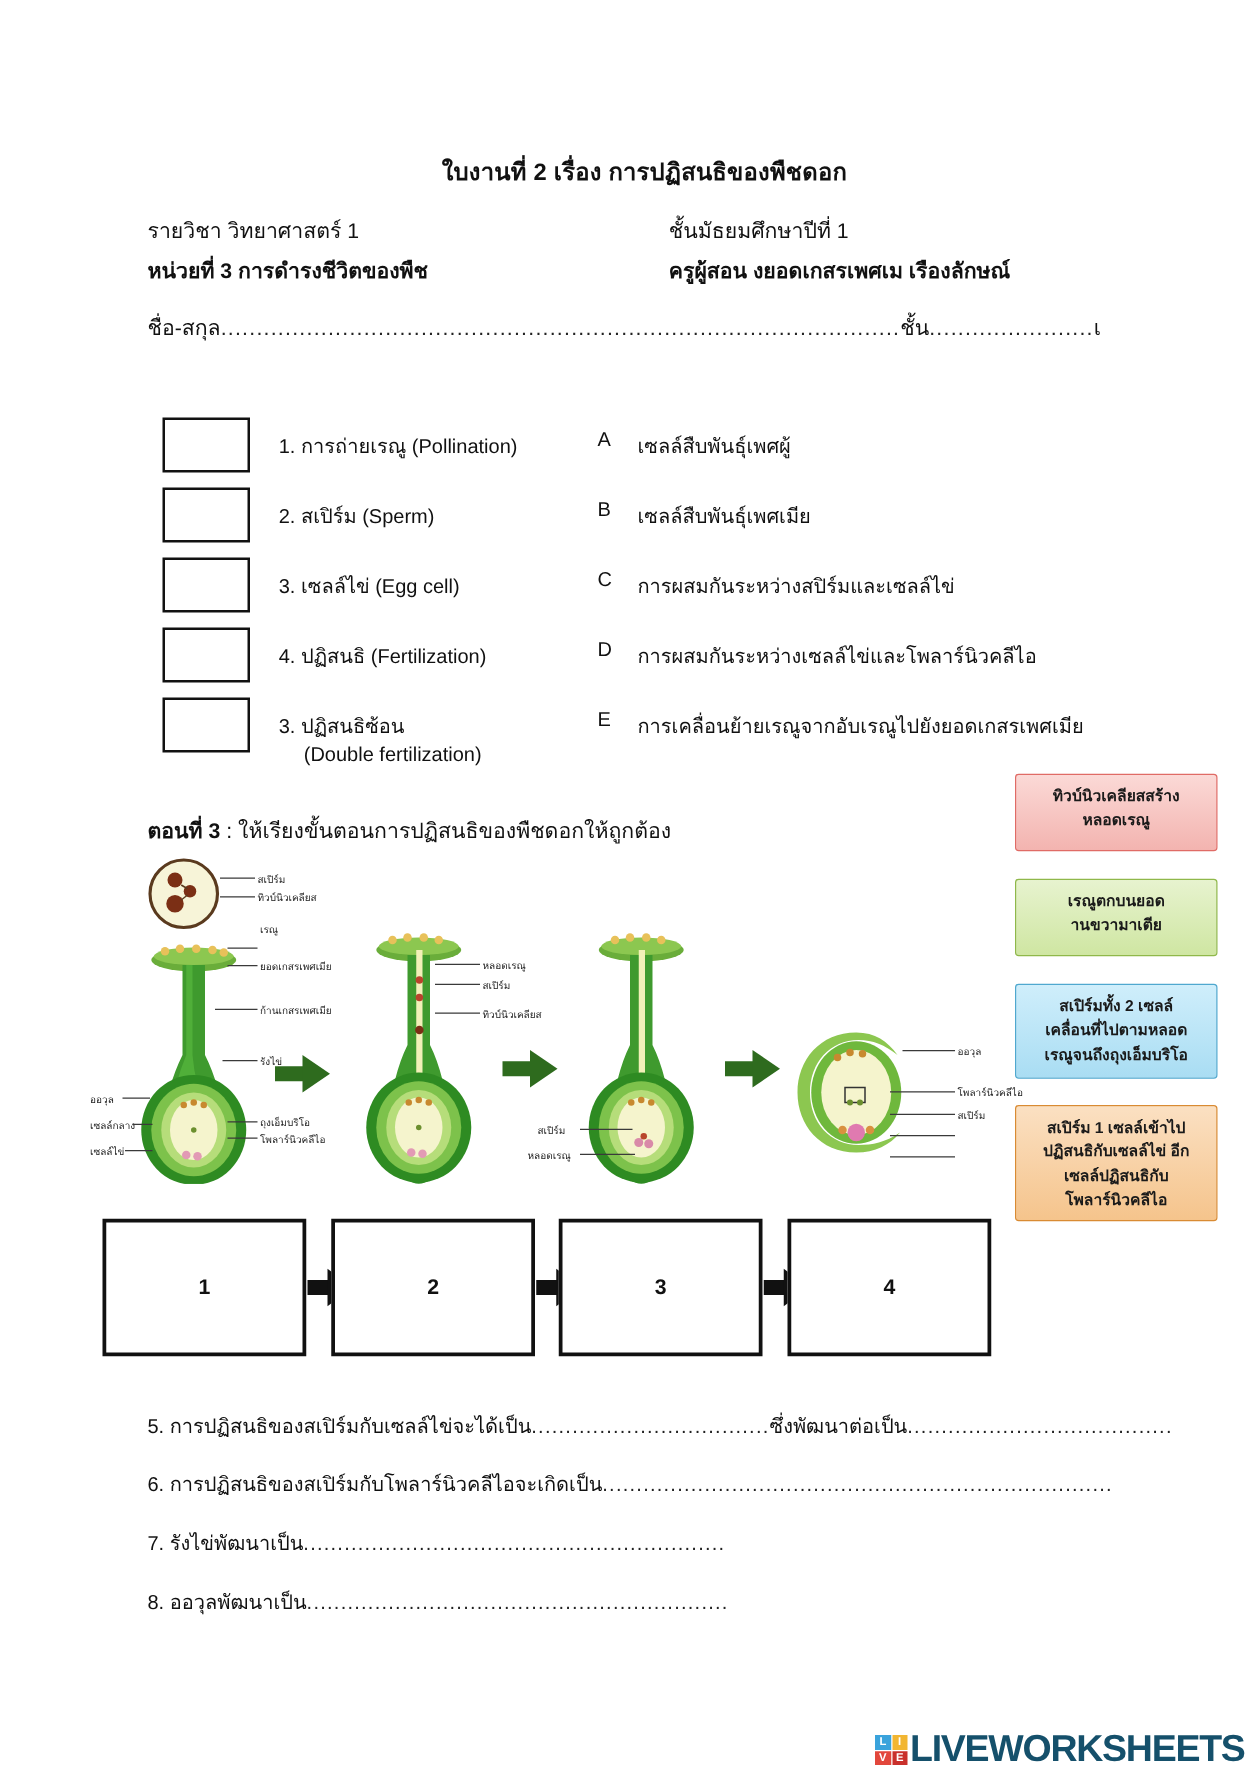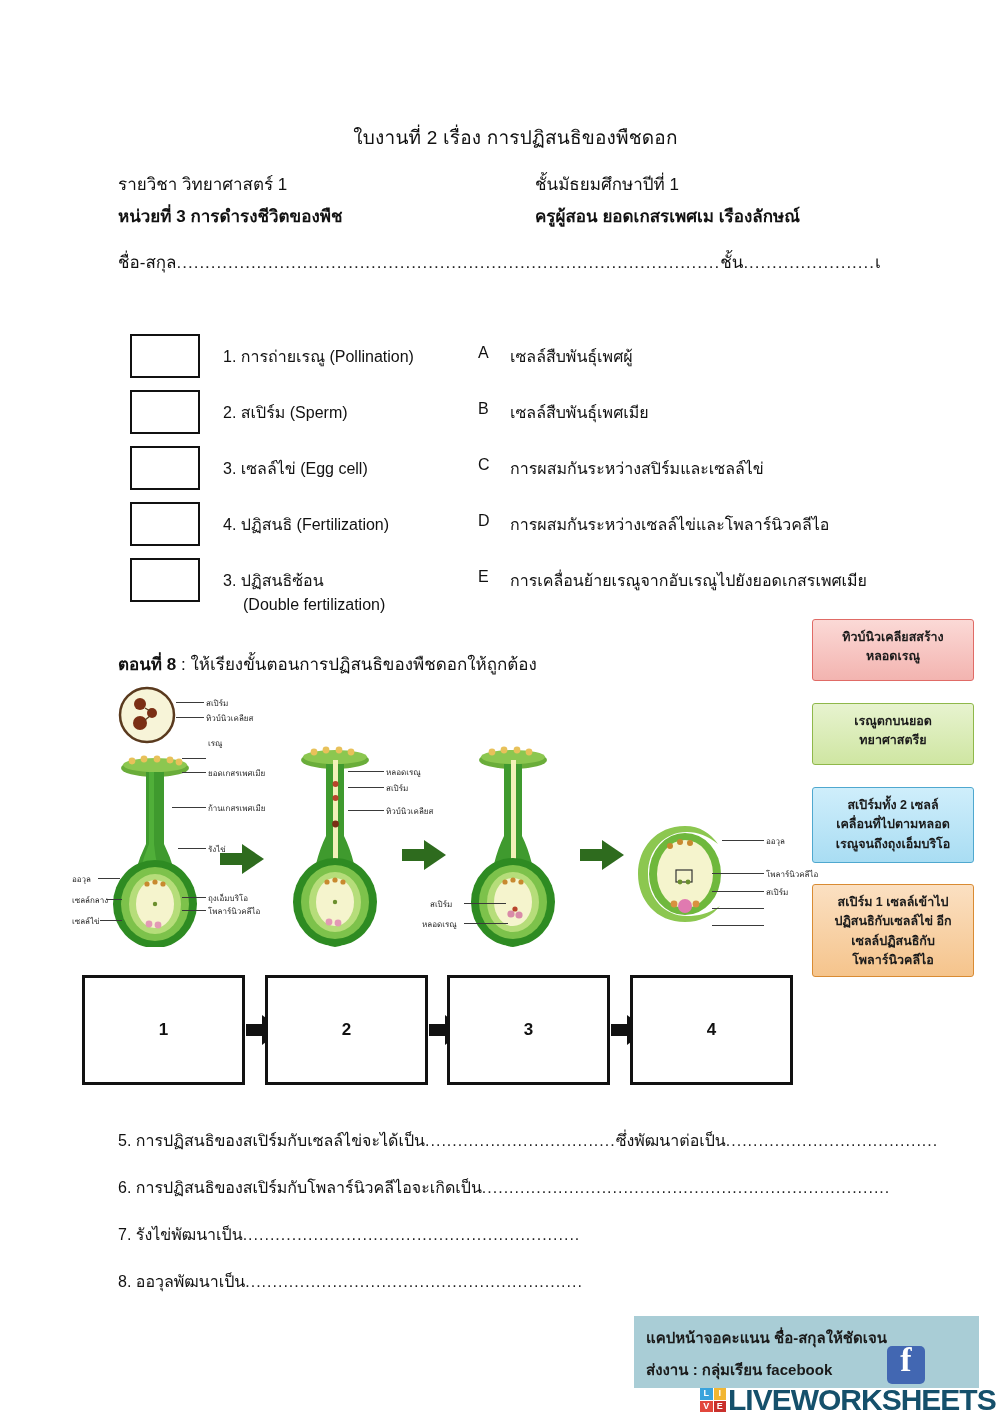--- a/index.html
+++ b/index.html
@@ -9,21 +9,21 @@
     background:#ffffff;
     font-family:"Liberation Sans","DejaVu Sans",sans-serif;
     color:#111;
     overflow:hidden;
   }
   .page { position:absolute; inset:0; }
 
   
   .title {
     position:absolute; left:0; right:0; top:122px;
-    text-align:center; font-size:19px; font-weight:normal; letter-spacing:.2px;margin-left:31px;
+    text-align:center; font-size:19px; font-weight:bold; letter-spacing:.2px;margin-left:31px;
   }
   .hdr-row { position:absolute; font-size:17px; }
   .hdr-left  { left:118px; }
   .hdr-right { left:535px; }
   .r1 { top:170px; }
   .r2 { top:202px; }
   .hdr-row.bold { font-weight:bold; }
 
   .namerow {
     position:absolute; left:118px; top:248px; width:762px;
@@ -155,21 +155,21 @@
 </head>
 <body>
 
 <div class="page">
 
   <div class="title">ใบงานที่ 2 เรื่อง การปฏิสนธิของพืชดอก</div>
 
   <div class="hdr-row hdr-left r1">รายวิชา วิทยาศาสตร์ 1</div>
   <div class="hdr-row hdr-right r1">ชั้นมัธยมศึกษาปีที่ 1</div>
   <div class="hdr-row hdr-left r2 bold">หน่วยที่ 3 การดำรงชีวิตของพืช</div>
-  <div class="hdr-row hdr-right r2 bold">ครูผู้สอน ยอดเกสรเพศเม  เรืองลักษณ์</div>
+  <div class="hdr-row hdr-right r2 bold">ครูผู้สอน งยอดเกสรเพศเม  เรืองลักษณ์</div>
 
   <div class="namerow"><span>ชื่อ-สกุล</span><span class="dots">...............................................................................................</span><span>ชั้น</span><span class="dots">.......................</span><span>เลขที่</span></div>
 
 
   <div class="match-area">
 
     <div class="match-row">
       <div class="ansbox"></div>
       <div class="m-left">1. การถ่ายเรณู (Pollination)</div>
       <div class="m-letter">A</div>
@@ -206,35 +206,35 @@
     </div>
 
   </div>
 
   <div class="callout" id="callout-0">
     <div>ทิวบ์นิวเคลียสสร้าง</div>
     <div>หลอดเรณู</div>
   </div>
   <div class="callout" id="callout-1">
     <div>เรณูตกบนยอด</div>
-    <div>ทยาศาสตรีย</div>
+    <div>านขวามาเตีย</div>
   </div>
   <div class="callout" id="callout-2">
     <div>สเปิร์มทั้ง 2 เซลล์</div>
     <div>เคลื่อนที่ไปตามหลอด</div>
     <div>เรณูจนถึงถุงเอ็มบริโอ</div>
   </div>
   <div class="callout" id="callout-3">
     <div>สเปิร์ม 1 เซลล์เข้าไป</div>
     <div>ปฏิสนธิกับเซลล์ไข่ อีก</div>
     <div>เซลล์ปฏิสนธิกับ</div>
     <div>โพลาร์นิวคลีไอ</div>
   </div>
 
-  <div class="part-head" id="part2-head"><span class="lead">ตอนที่ 8</span>
+  <div class="part-head" id="part2-head"><span class="lead">ตอนที่ 3</span>
     <span>: ให้เรียงขั้นตอนการปฏิสนธิของพืชดอกให้ถูกต้อง</span></div>
 
   <div class="diagram">
 
     <svg class="flower" style="left:44px; top:2px;" width="66" height="62" viewBox="0 0 66 62">
       <circle cx="31" cy="31" r="27" fill="#f7f4d8" stroke="#5a3a1e" stroke-width="2.5"></circle>
       <circle cx="24" cy="20" r="6" fill="#7b2f15"></circle>
       <circle cx="36" cy="29" r="5" fill="#7b2f15"></circle>
       <circle cx="24" cy="39" r="7" fill="#7b2f15"></circle>
       <line x1="29" y1="24" x2="34" y2="27" stroke="#5a3a1e" stroke-width="1.2"></line>
@@ -387,25 +387,20 @@
   </div>
 
   <div class="q" id="q5"><span>5. การปฏิสนธิของสเปิร์มกับเซลล์ไข่จะได้เป็น</span><span class="dots">...................................</span><span>ซึ่งพัฒนาต่อเป็น</span><span class="dots">.......................................</span></div>
 
   <div class="q" id="q6"><span>6. การปฏิสนธิของสเปิร์มกับโพลาร์นิวคลีไอจะเกิดเป็น</span><span class="dots">...........................................................................</span></div>
 
   <div class="q" id="q7"><span>7. รังไข่พัฒนาเป็น</span><span class="dots">..............................................................</span></div>
 
   <div class="q" id="q8"><span>8. ออวุลพัฒนาเป็น</span><span class="dots">..............................................................</span></div>
 
-  <div class="footer-banner">
-    <div class="fb-line fb-l1">แคปหน้าจอคะแนน ชื่อ-สกุลให้ชัดเจน</div>
-    <div class="fb-line fb-l2">ส่งงาน : กลุ่มเรียน facebook</div>
-    <div class="fb-icon"></div>
-  </div>
 
   <div class="lw">
     <div class="lw-mark">
       <span class="lw-L">L</span>
       <span class="lw-I">I</span>
       <span class="lw-V">V</span>
       <span class="lw-E">E</span>
     </div>
     <div class="lw-text">LIVEWORKSHEETS</div>
   </div>

